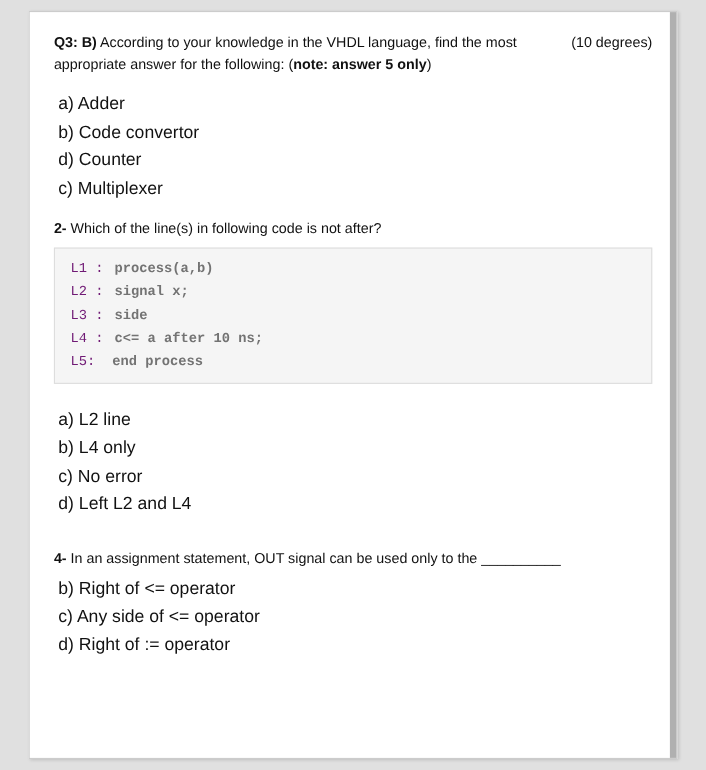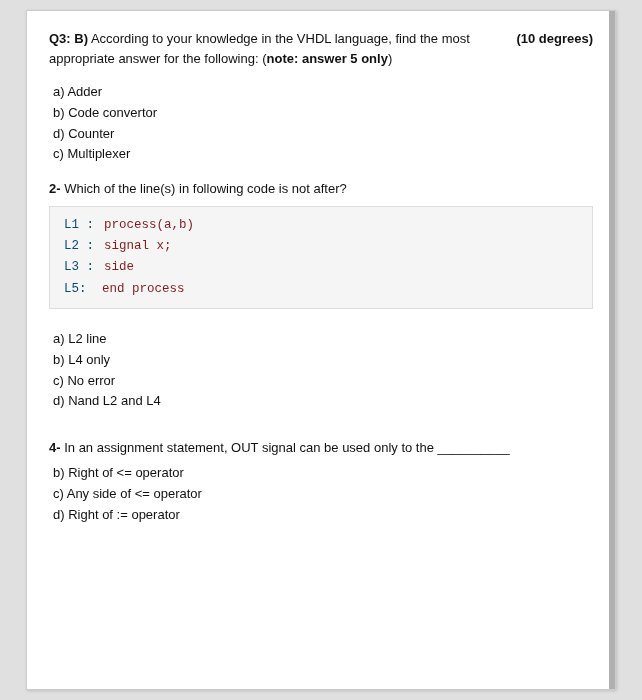--- a/index.html
+++ b/index.html
@@ -53,65 +53,66 @@
       display: flex;
       justify-content: flex-end;
       align-items: flex-start;
     }
 
     .header-left {
       flex: 1;
     }
 
     .header-right {
-      font-weight: bold;
+      font-weight: normal;
       font-size: 13px;
       white-space: nowrap;
       margin-left: 10px;
     }
 
     .sub-question {
       margin-bottom: 14px;
       color: #111;
       line-height: 1.6;
     }
 
     .sub-question-title {
       margin-bottom: 4px;
       font-size: 13px;
     }
 
     .option {
       margin-left: 4px;
-      font-size: 13px;
+      font-size: 16px;
       line-height: 1.6;
     }
 
     .code-block {
       background: #f5f5f5;
       border: 1px solid #ddd;
       padding: 8px 14px;
       margin: 6px 0 8px 0;
       font-family: 'Courier New', monospace;
       font-size: 12.5px;
       line-height: 1.7;
     }
 
     .code-line {
       display: flex;
       gap: 10px;
     }
 
     .code-label {
       min-width: 28px;
-      color: #0c4a6e;
+      color: #701a75;
     }
 
     .code-content {
-      color: #7f1d1d;
+      color: #737373;
+      font-weight: bold;
     }
 
     .spacer {
       height: 12px;
     }
 
     .question-number {
       font-weight: bold;
     }
   </style>
@@ -148,29 +149,33 @@
       </div>
       <div class="code-line">
         <span class="code-label">L2 :</span>
         <span class="code-content">signal x;</span>
       </div>
       <div class="code-line">
         <span class="code-label">L3 :</span>
         <span class="code-content">side</span>
       </div>
       <div class="code-line">
+        <span class="code-label">L4 :</span>
+        <span class="code-content">c&lt;= a after 10 ns;</span>
+      </div>
+      <div class="code-line">
         <span class="code-label">L5:</span>
         <span class="code-content">end process</span>
       </div>
     </div>
     <div class="spacer"></div>
     <div class="option">a) L2 line</div>
     <div class="option">b) L4 only</div>
     <div class="option">c) No error</div>
-    <div class="option">d) Nand L2 and L4</div>
+    <div class="option">d) Left L2 and L4</div>
   </div>
 
   <div class="spacer"></div>
 
 
   <div class="sub-question">
     <div class="sub-question-title">
       <span class="question-number">4-</span><span> In an assignment statement, OUT signal can be used only to the __________</span>
     </div>
     <div class="option">b) Right of &lt;= operator</div>

